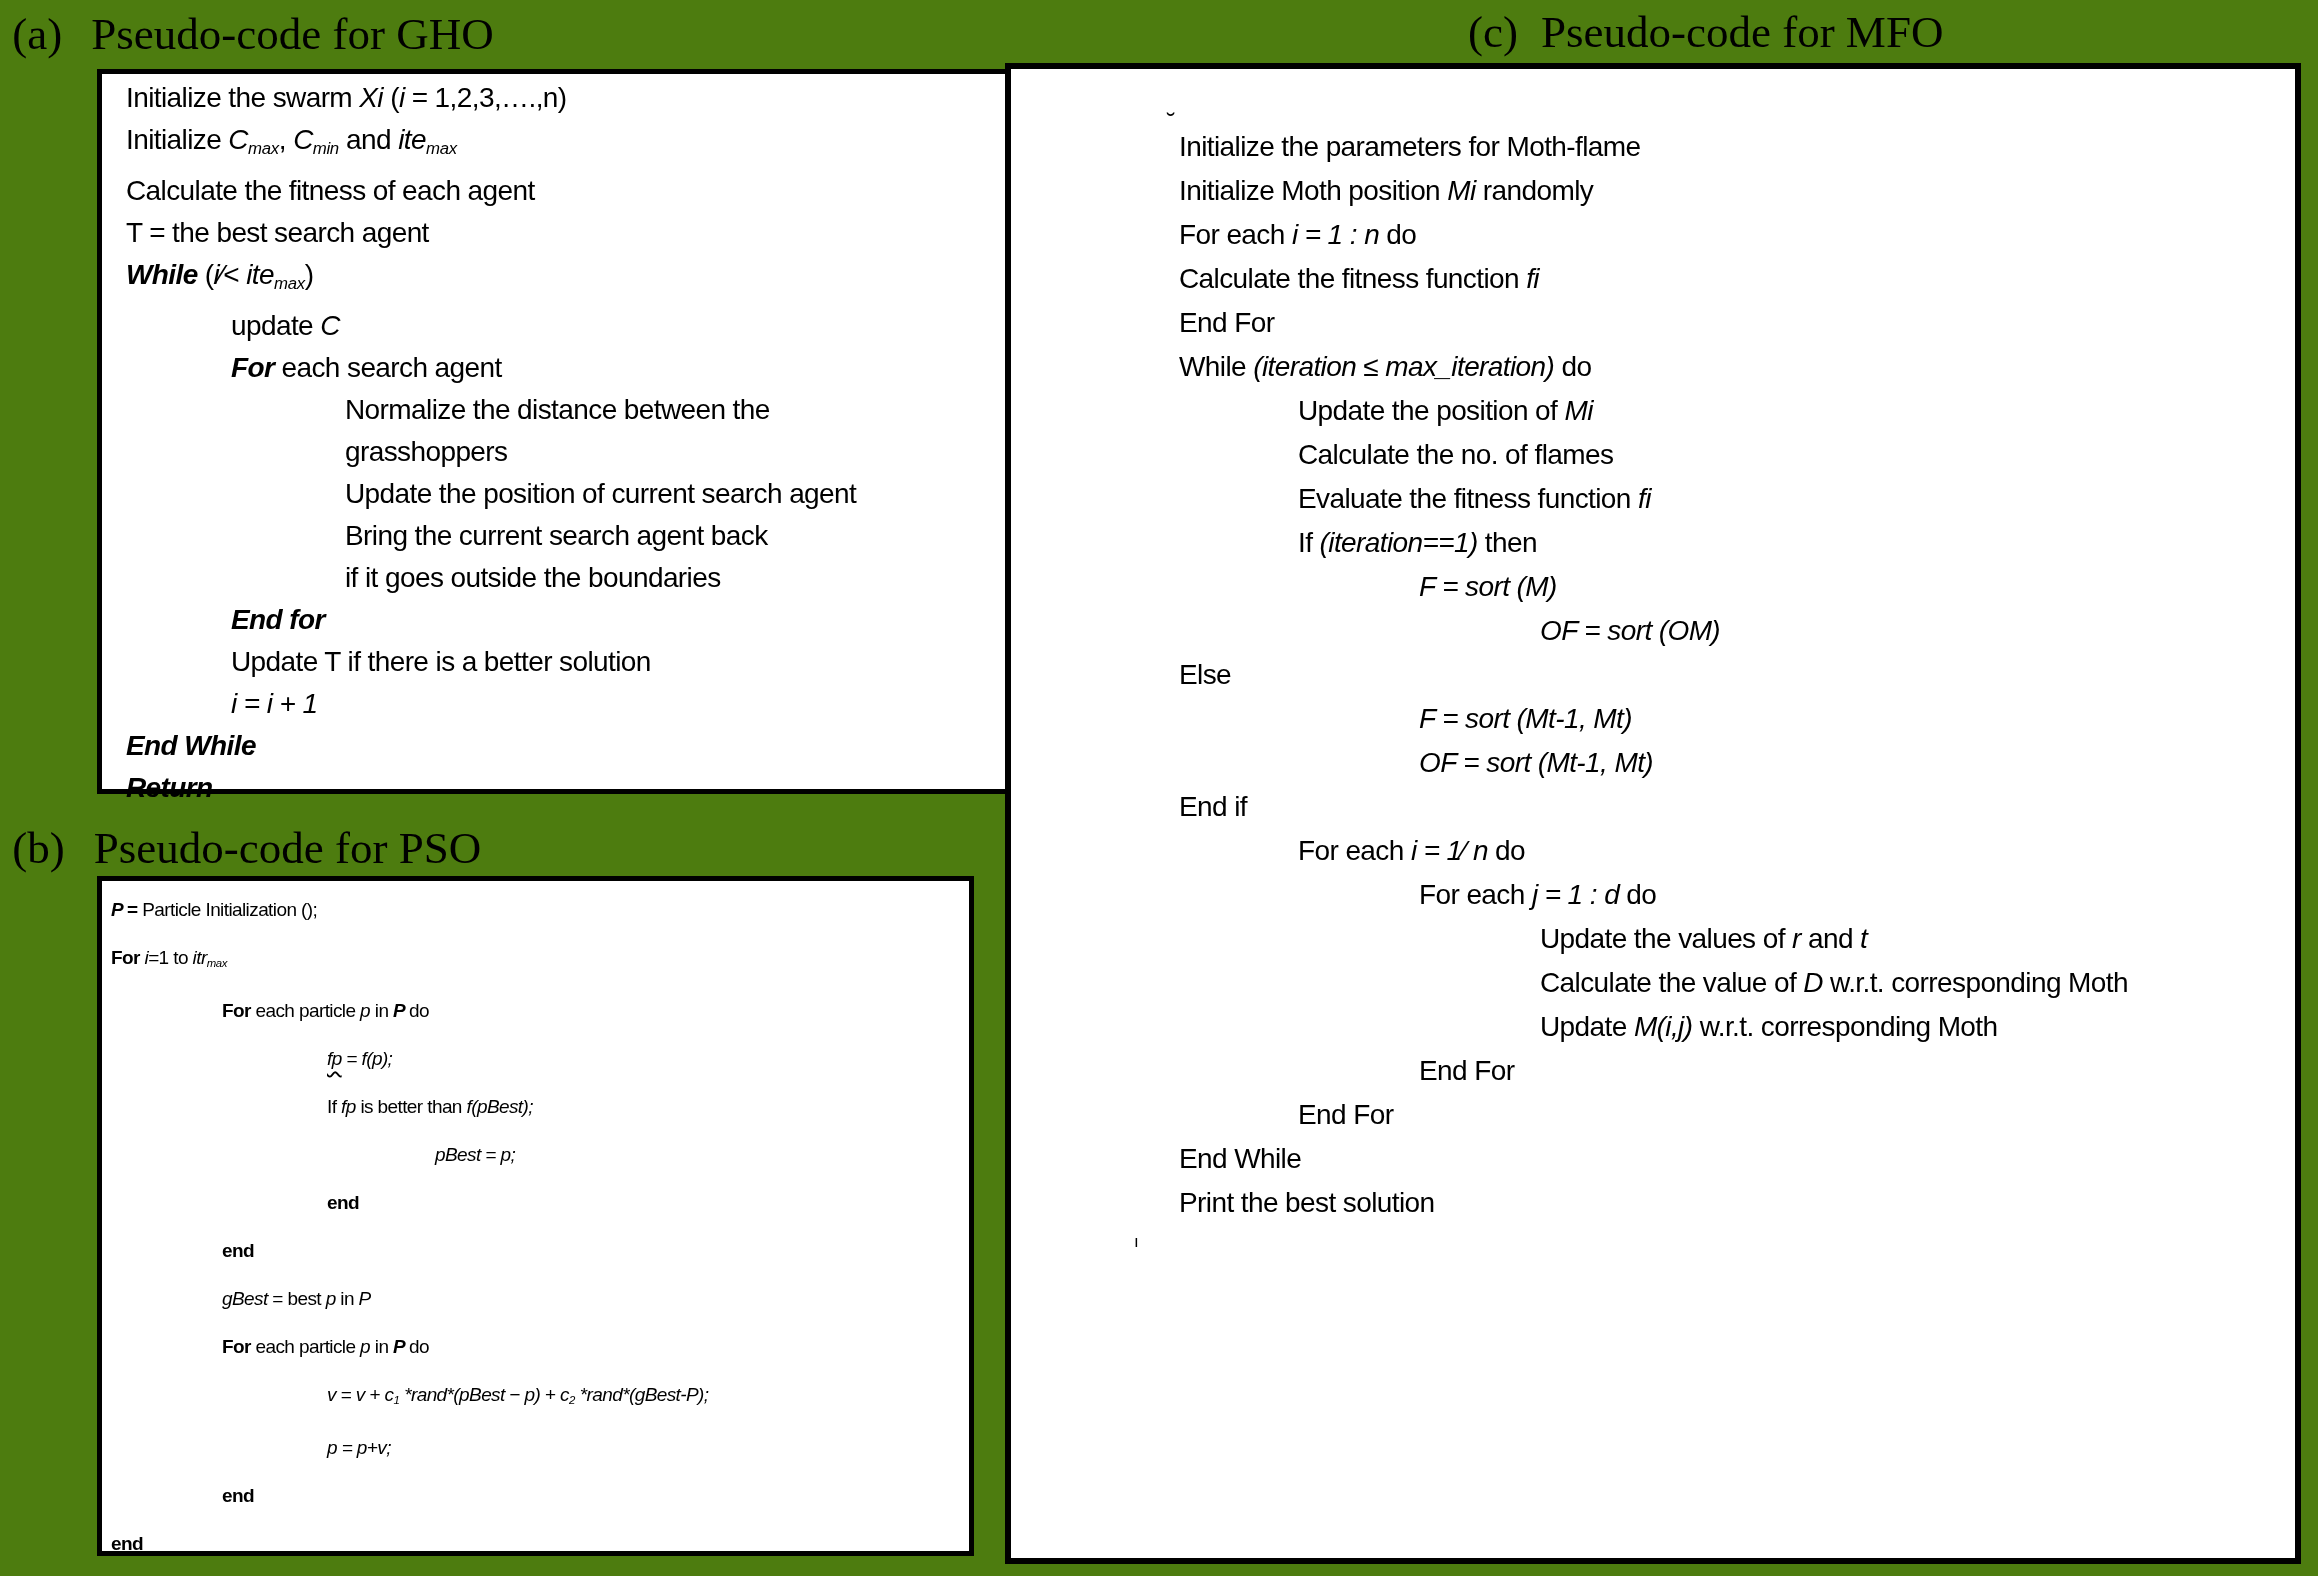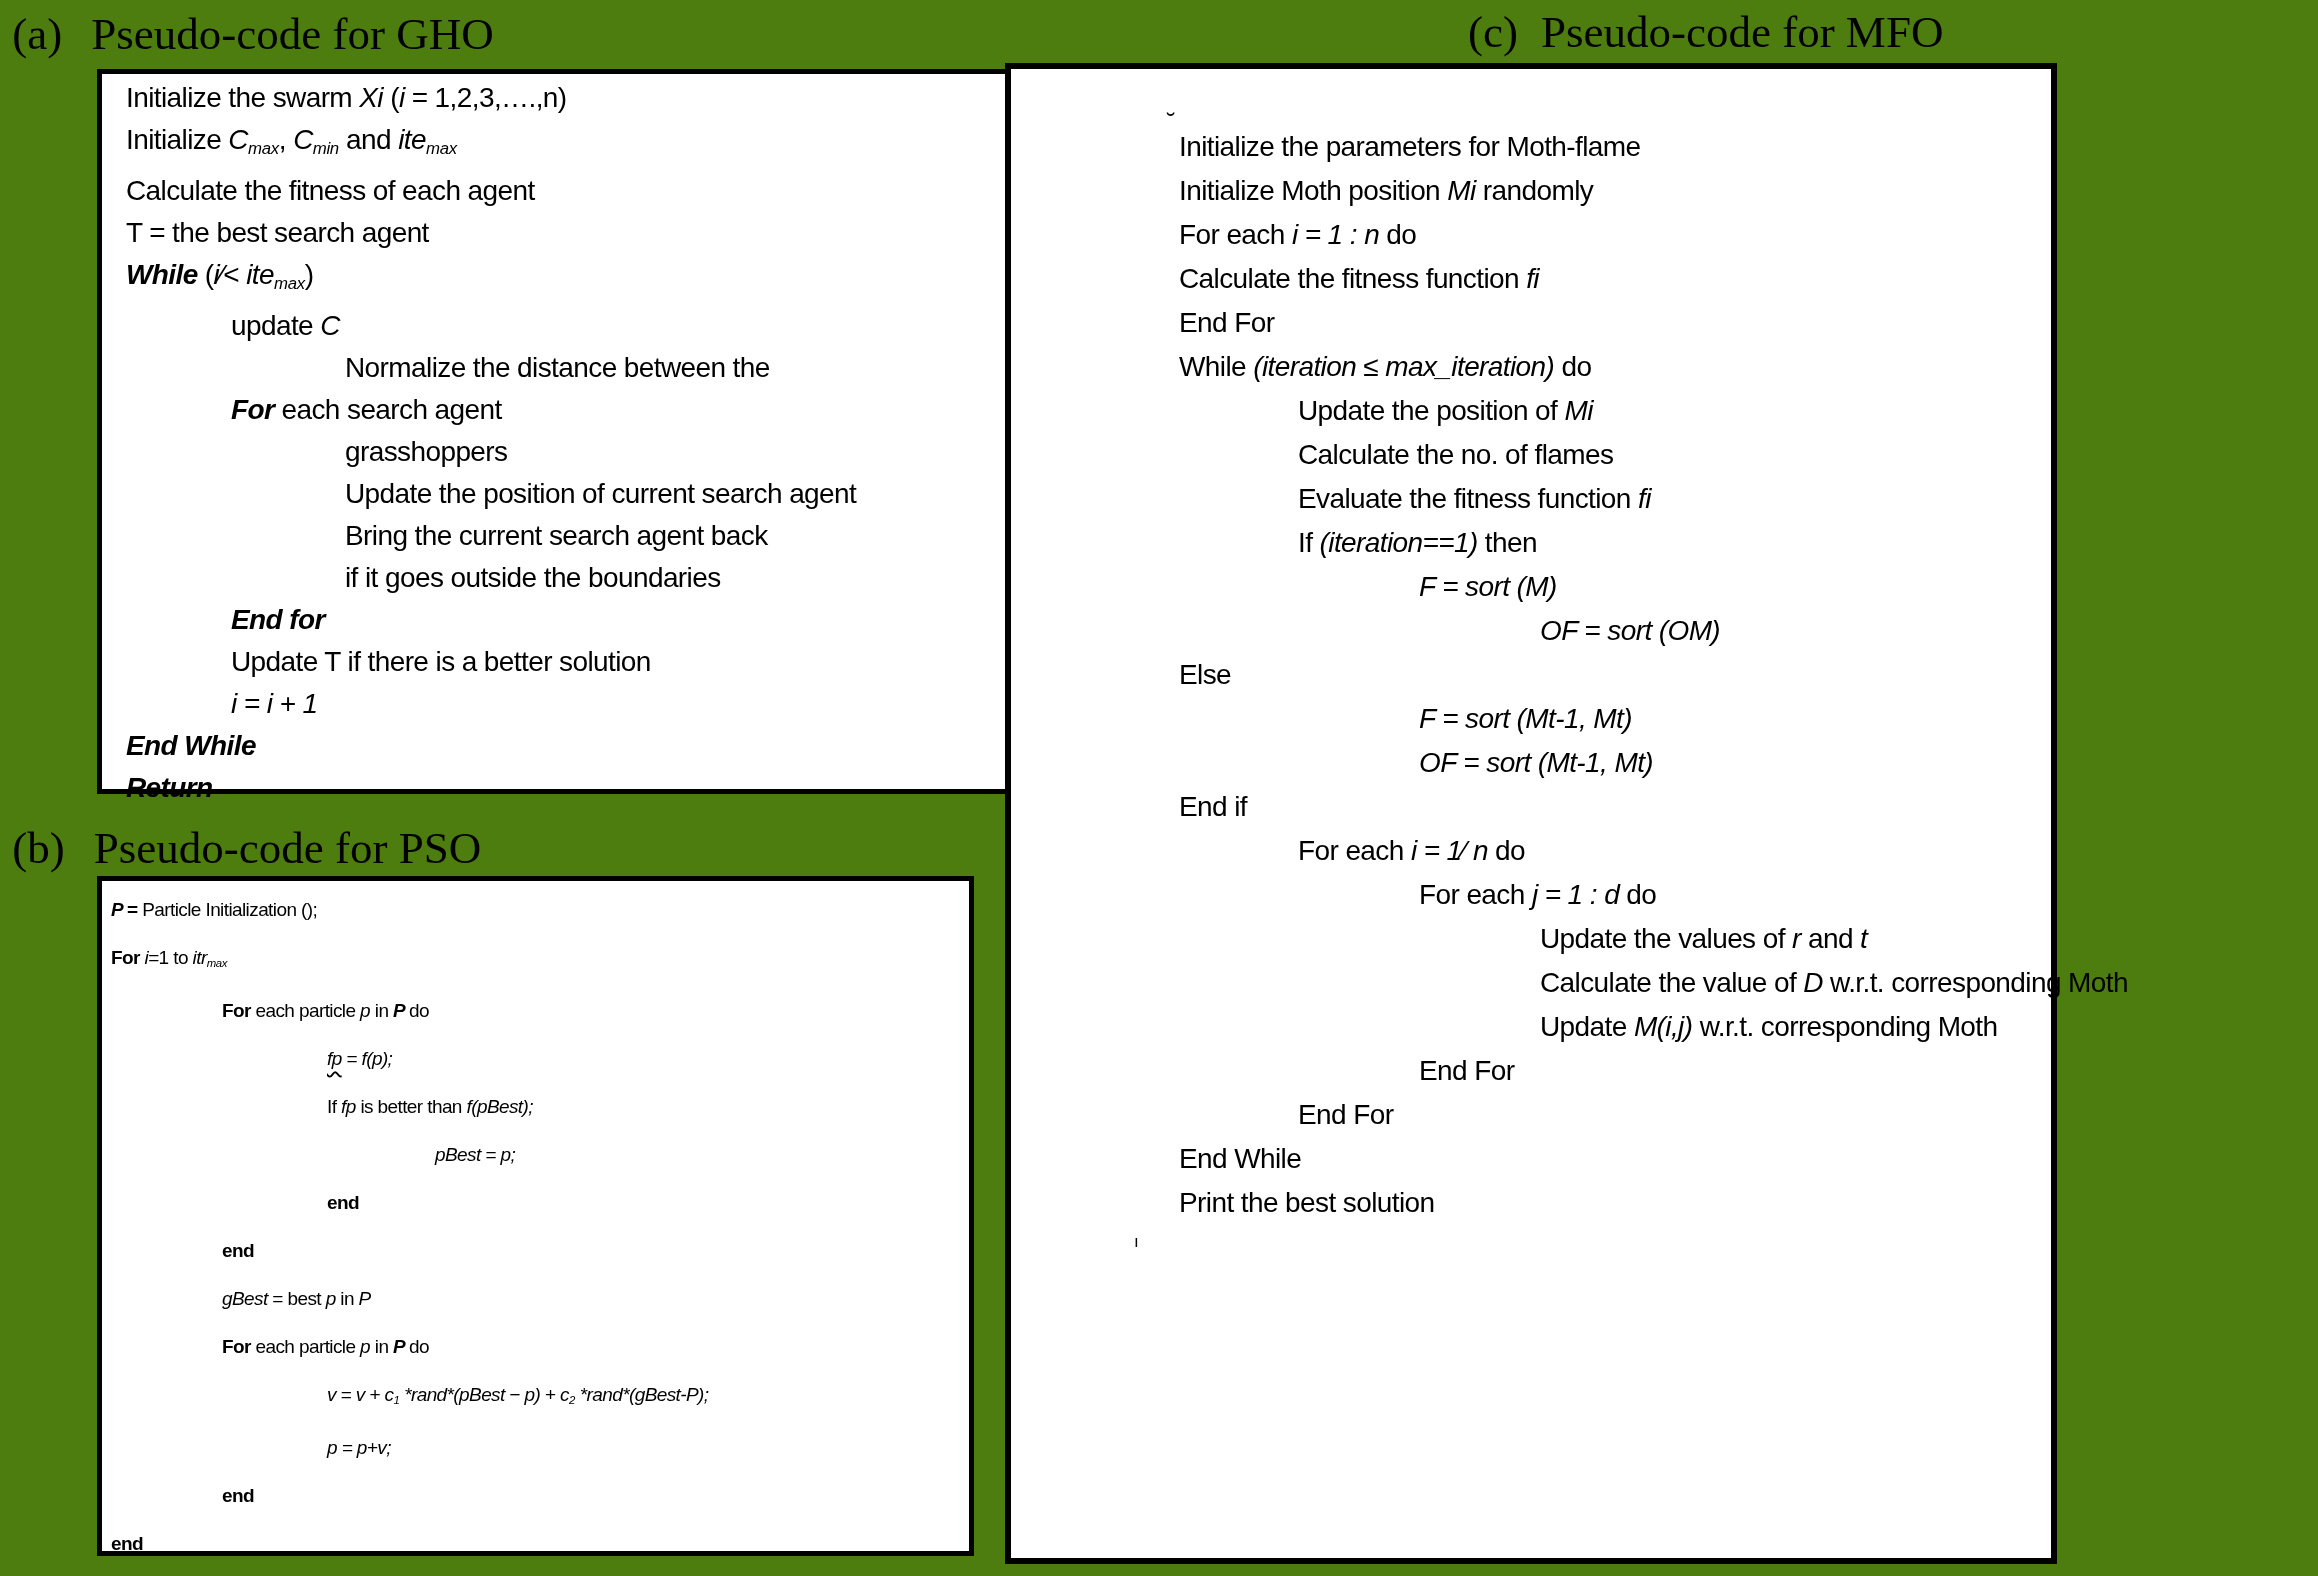--- a/index.html
+++ b/index.html
@@ -25,21 +25,21 @@
   .caption-c{left:1468px;top:4.5px;}
   .caption-a .cap-text,.caption-b .cap-text{margin-left:29px;}
   .caption-c .cap-text{margin-left:23px;}
   
   .box{
     position:absolute;background:#fff;border-style:solid;border-color:#000;
     box-sizing:border-box;
   }
   .box-a{left:97px;top:69px;width:948px;height:725px;border-width:5px;}
   .box-b{left:97px;top:876px;width:877px;height:680px;border-width:5px;}
-  .box-c{left:1005px;top:63px;width:1052px;height:1501px;border-width:6.7px;}
+  .box-c{left:1005px;top:63px;width:1296px;height:1501px;border-width:6.7px;}
   .code{position:relative;}
   .box-a .code{padding:3.4px 0 0 24px;font-size:28px;line-height:42px;}
   .box-b .code{padding:4.5px 0 0 9px;font-size:19px;line-height:48px;}
   .box-c .code{padding:56px 0 0 168px;font-size:28px;line-height:44px;}
   .line{white-space:pre;letter-spacing:-0.6px;}
   
   .box-a .ind-1{margin-left:105px;}
   .box-a .ind-2{margin-left:219px;}
   .box-b .ind-1{margin-left:111px;}
   .box-b .ind-2{margin-left:216px;}
@@ -70,22 +70,22 @@
   </div>
 
   <div class="box box-a">
     <div class="code">
         <div class="line ind-0"><span>Initialize the swarm </span><span class="s-i">Xi</span><span> (</span><span class="s-i">i</span><span> = 1,2,3,….,n)</span></div>
         <div class="line ind-0"><span>Initialize </span><span class="s-i">C</span><span class="s-i s-sub">max</span><span>, </span><span class="s-i">C</span><span class="s-i s-sub">min</span><span> and </span><span class="s-i">ite</span><span class="s-i s-sub">max</span></div>
         <div class="line ind-0"><span>Calculate the fitness of each agent</span></div>
         <div class="line ind-0"><span>T = the best search agent</span></div>
         <div class="line ind-0"><span class="s-b s-i">While </span><span>(</span><span class="s-i">i</span><span>⁄&lt; </span><span class="s-i">ite</span><span class="s-i s-sub">max</span><span>)</span></div>
         <div class="line ind-1"><span>update </span><span class="s-i">C</span></div>
+        <div class="line ind-1"><span class="s-b s-i">For </span><span>each search agent</span></div>
         <div class="line ind-2"><span>Normalize the distance between the</span></div>
-        <div class="line ind-1"><span class="s-b s-i">For </span><span>each search agent</span></div>
         <div class="line ind-2"><span>grasshoppers</span></div>
         <div class="line ind-2"><span>Update the position of current search agent</span></div>
         <div class="line ind-2"><span>Bring the current search agent back</span></div>
         <div class="line ind-2"><span>if it goes outside the boundaries</span></div>
         <div class="line ind-1"><span class="s-b s-i">End for</span></div>
         <div class="line ind-1"><span>Update T if there is a better solution</span></div>
         <div class="line ind-1"><span class="s-i">i = i + 1</span></div>
         <div class="line ind-0"><span class="s-b s-i">End While</span></div>
         <div class="line ind-0"><span class="s-b s-i">Return</span></div>
       </div>

